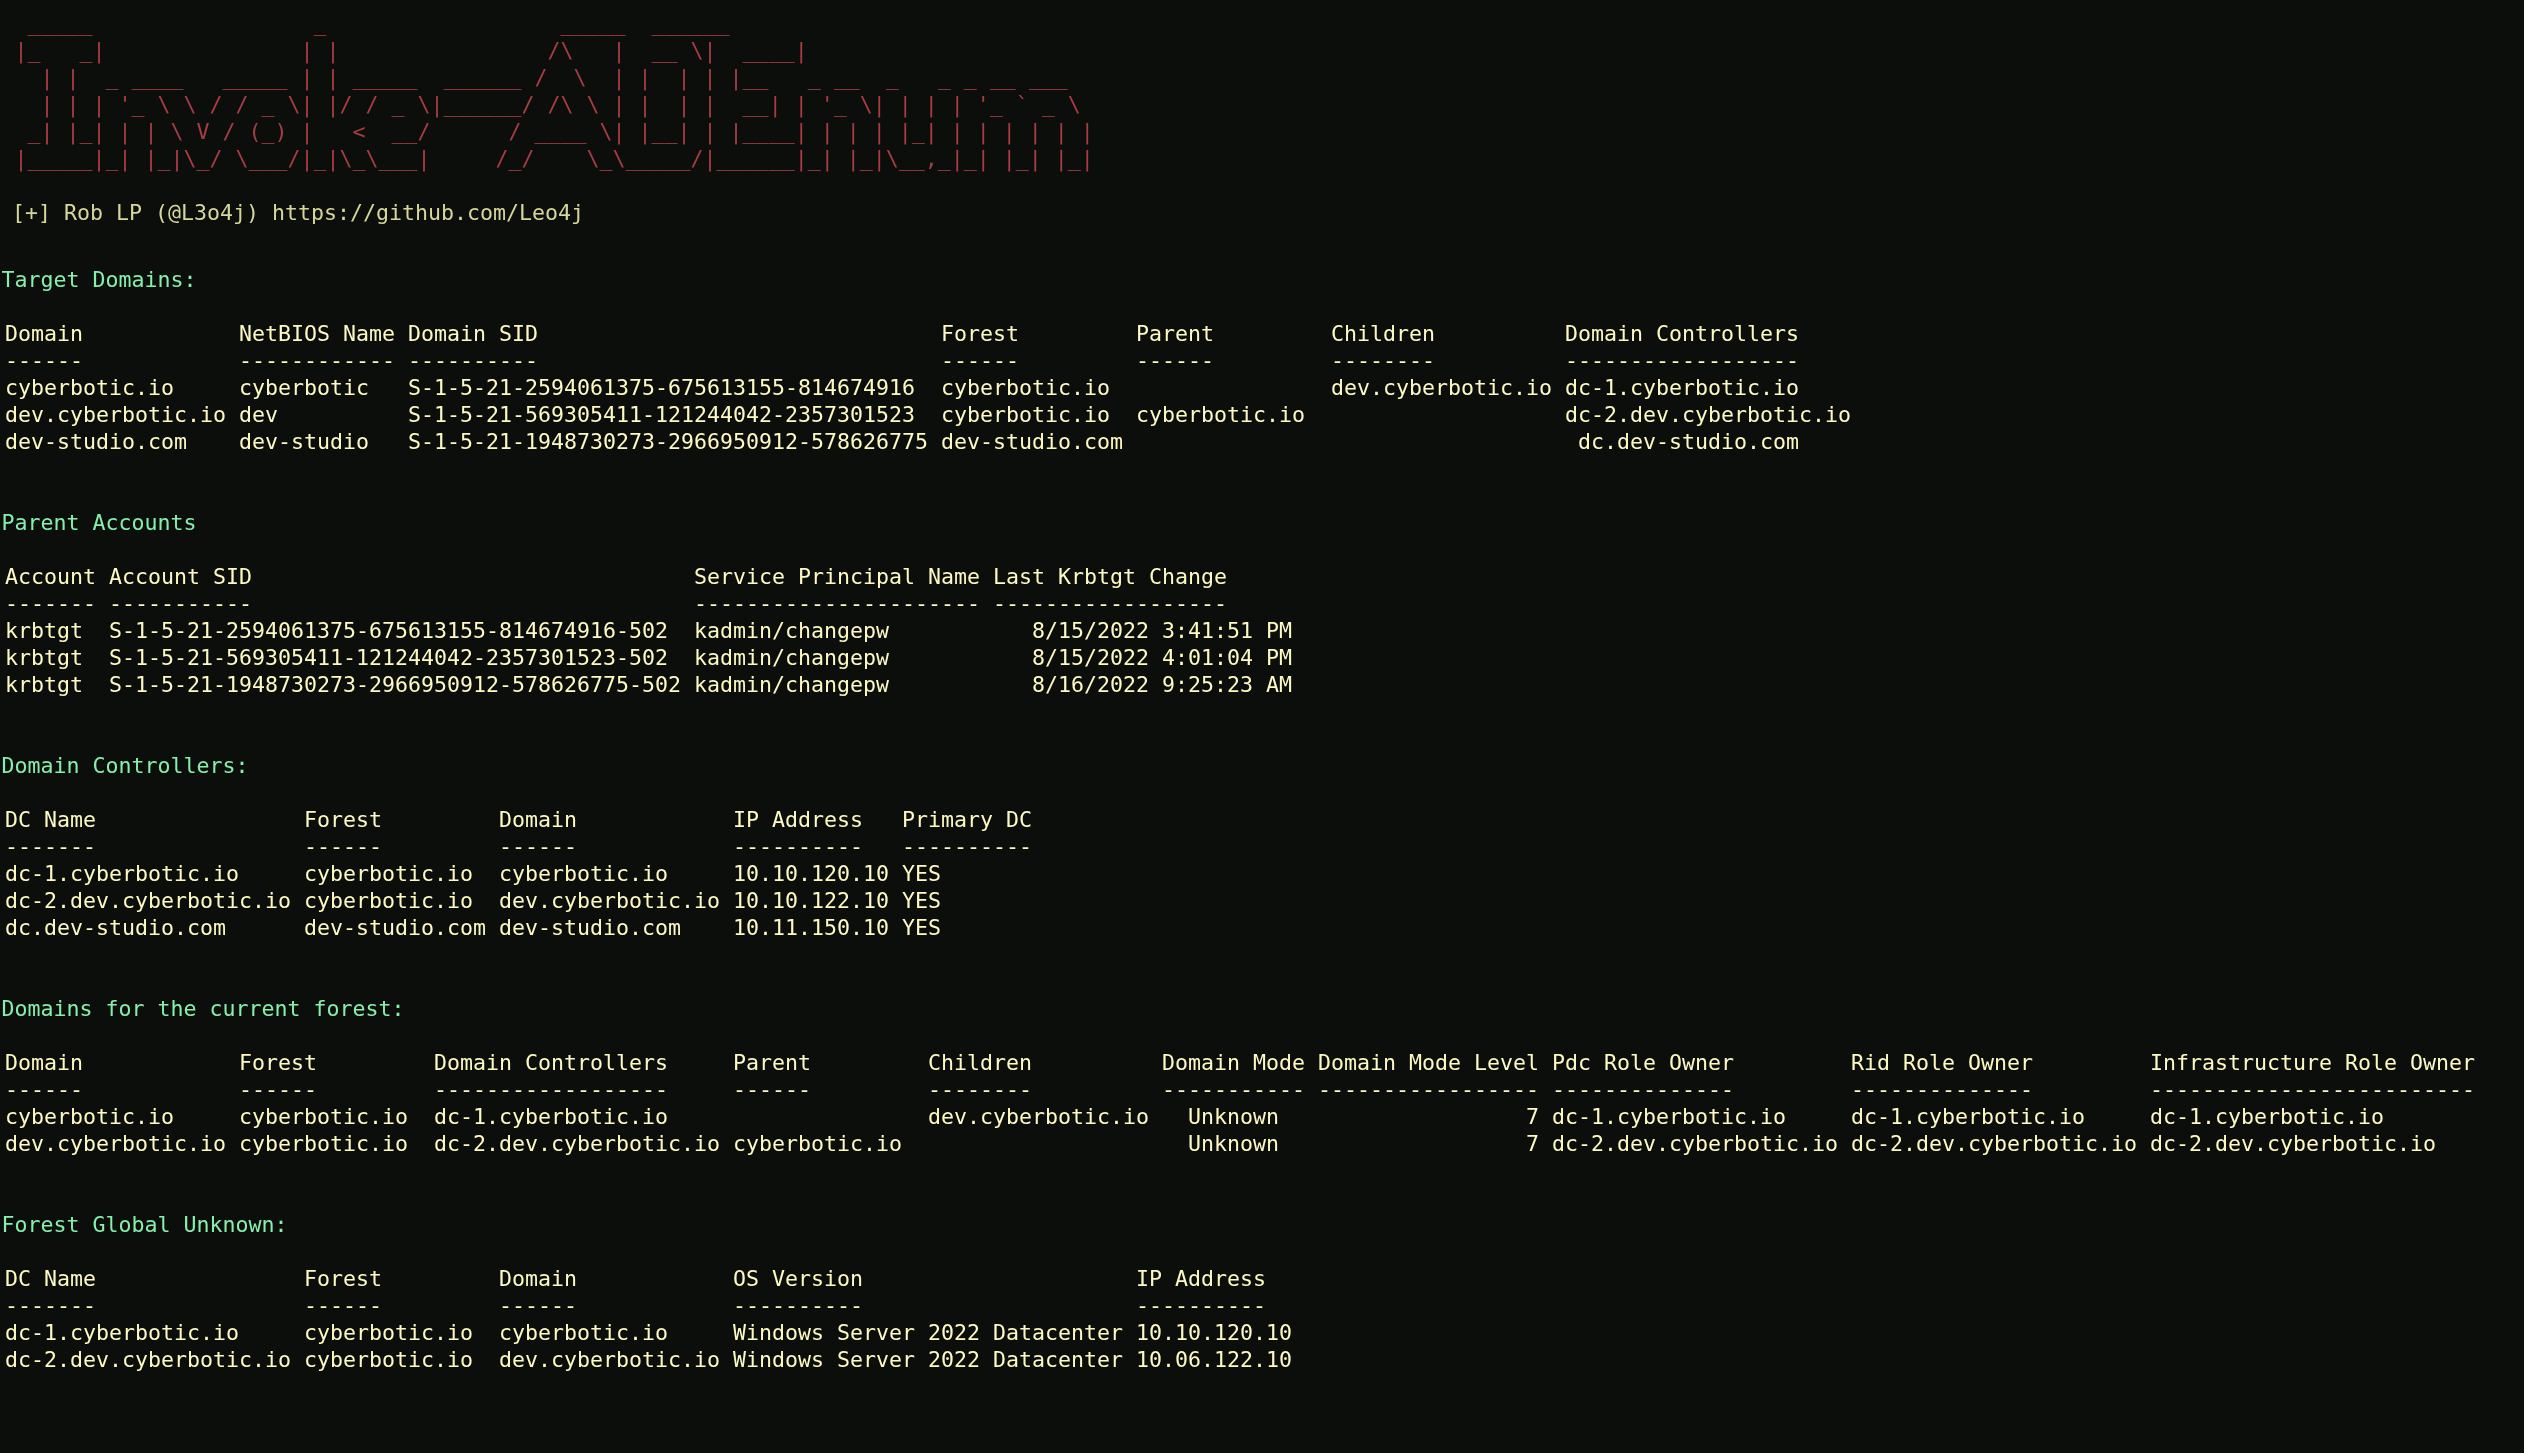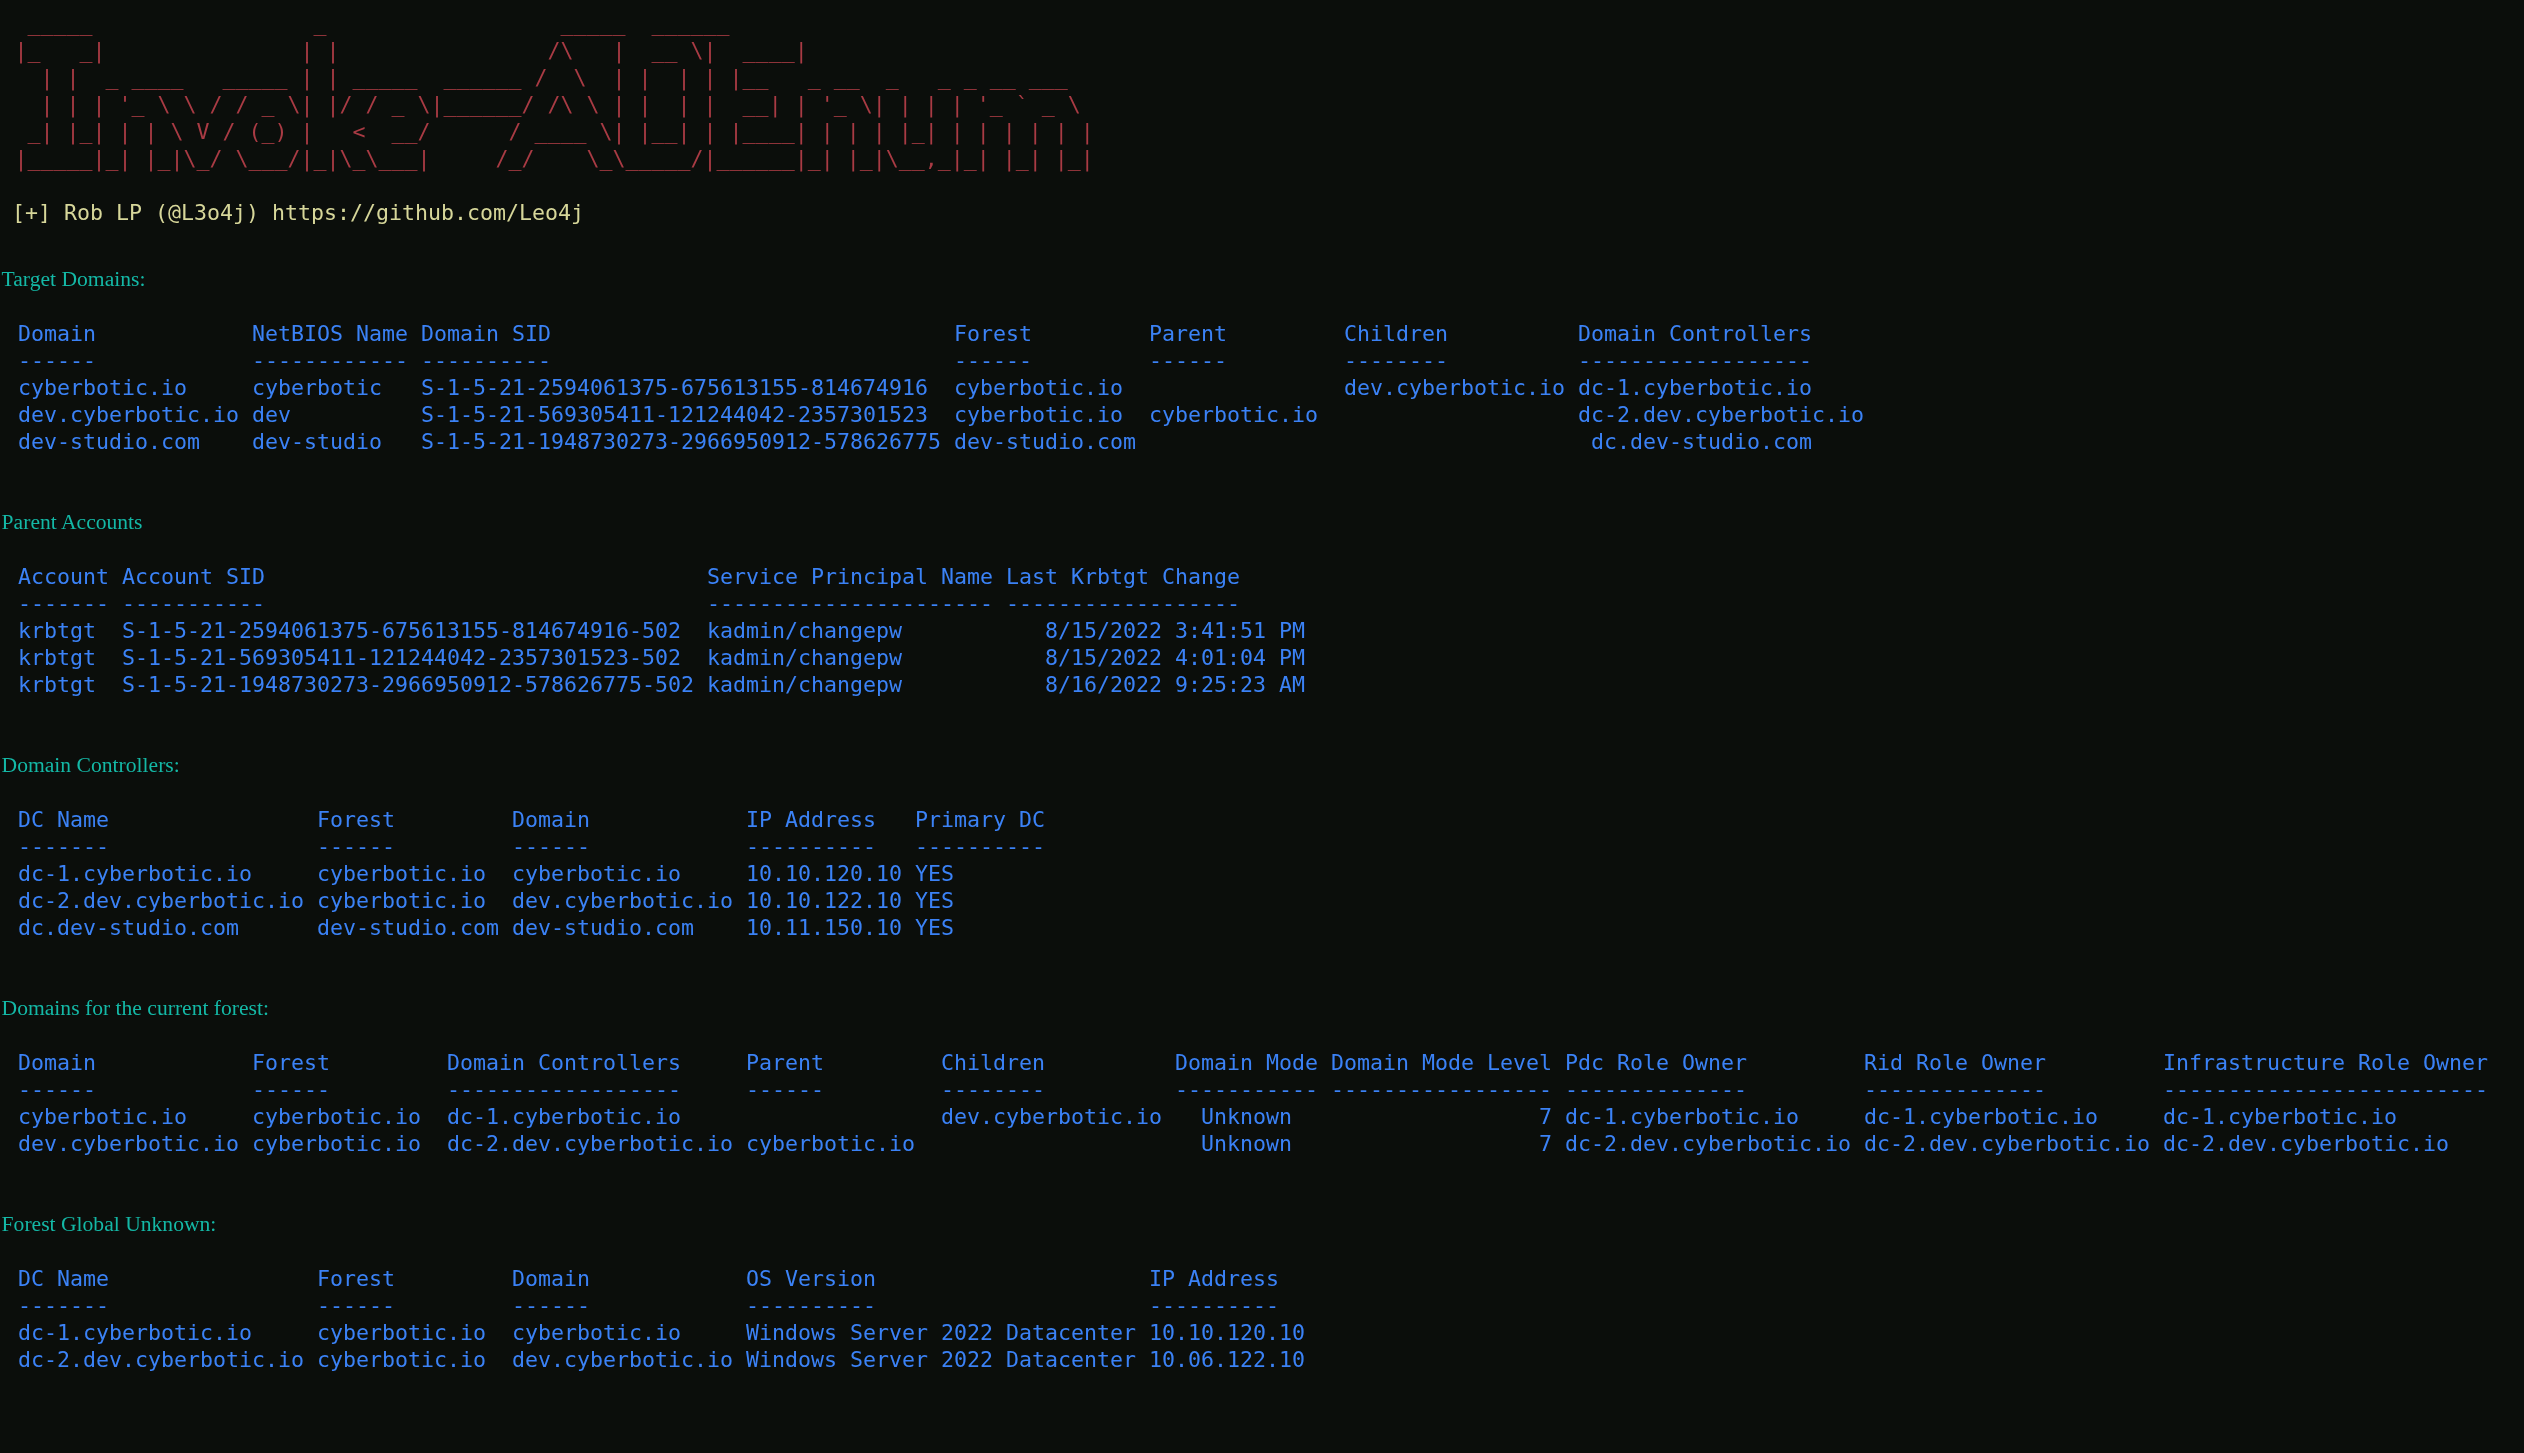--- a/index.html
+++ b/index.html
@@ -42,27 +42,26 @@
     color: #a93b44;
     font-size: 21.6px;
     line-height: 27px;
     margin-left: 1.6px;
   }
   pre.byline {
     color: #d7d79a;
     margin-left: 12px;
   }
   pre.heading {
-    color: #14b8a6;
+    color: #86efac;
     margin-left: 1.6px;
-    font-family: Liberation Serif, serif;
   }
   pre.body {
-    color: #3b82f6;
-    margin-left: 18px;
+    color: #fef9c3;
+    margin-left: 5px;
   }
   .blank {
     display: block;
     height: 27px;
   }
   .blank-half {
     display: block;
     height: 13px;
   }
   .sect {

